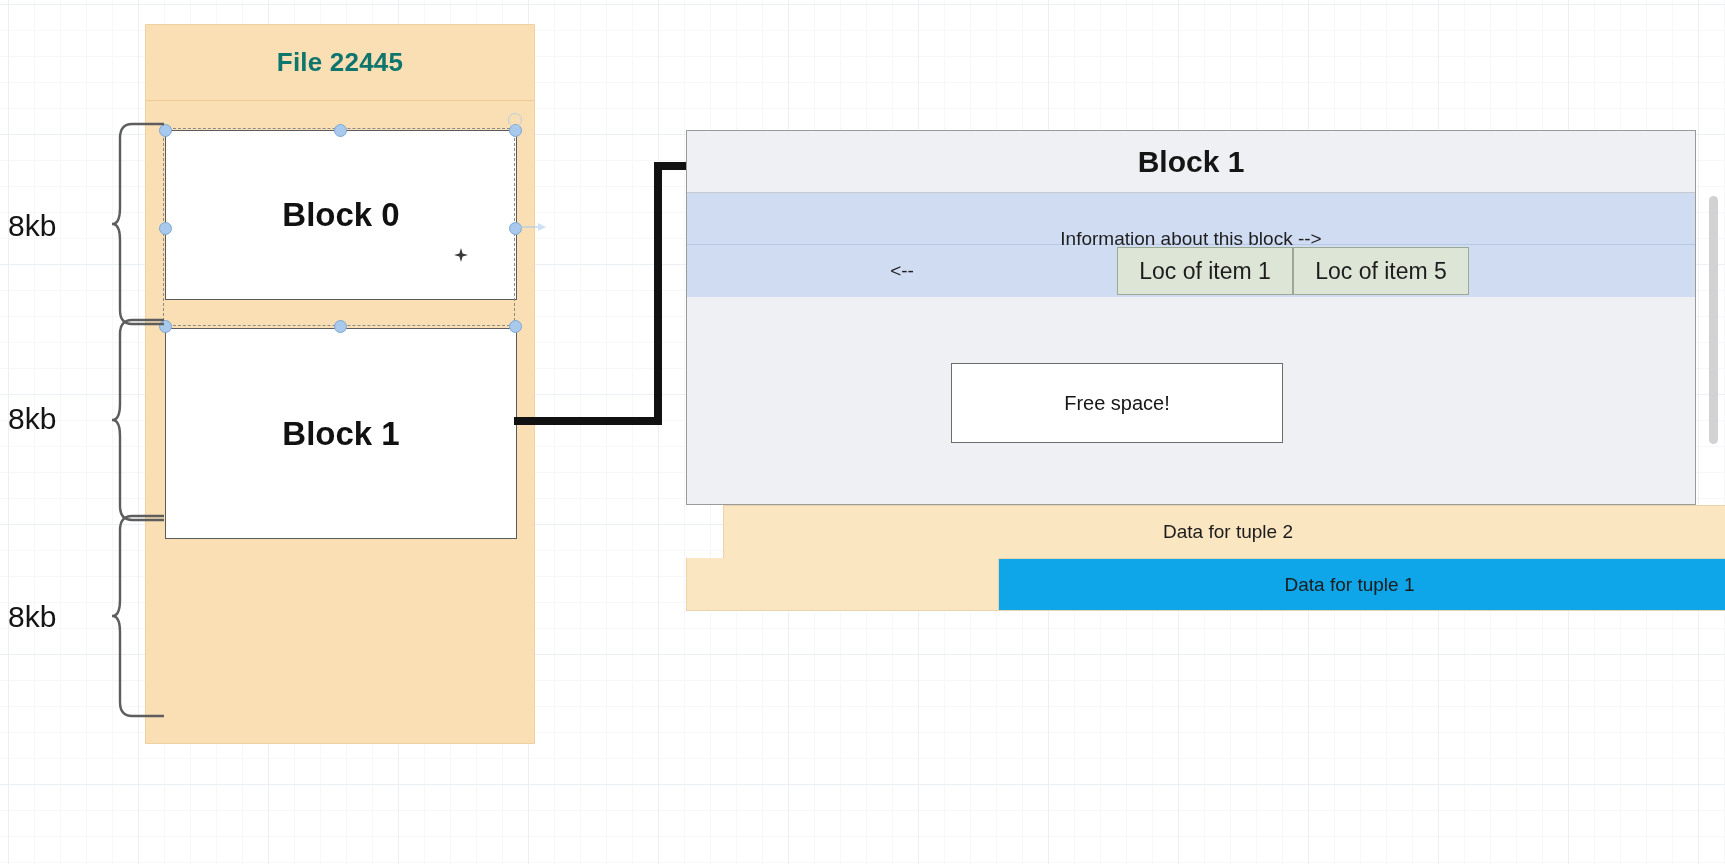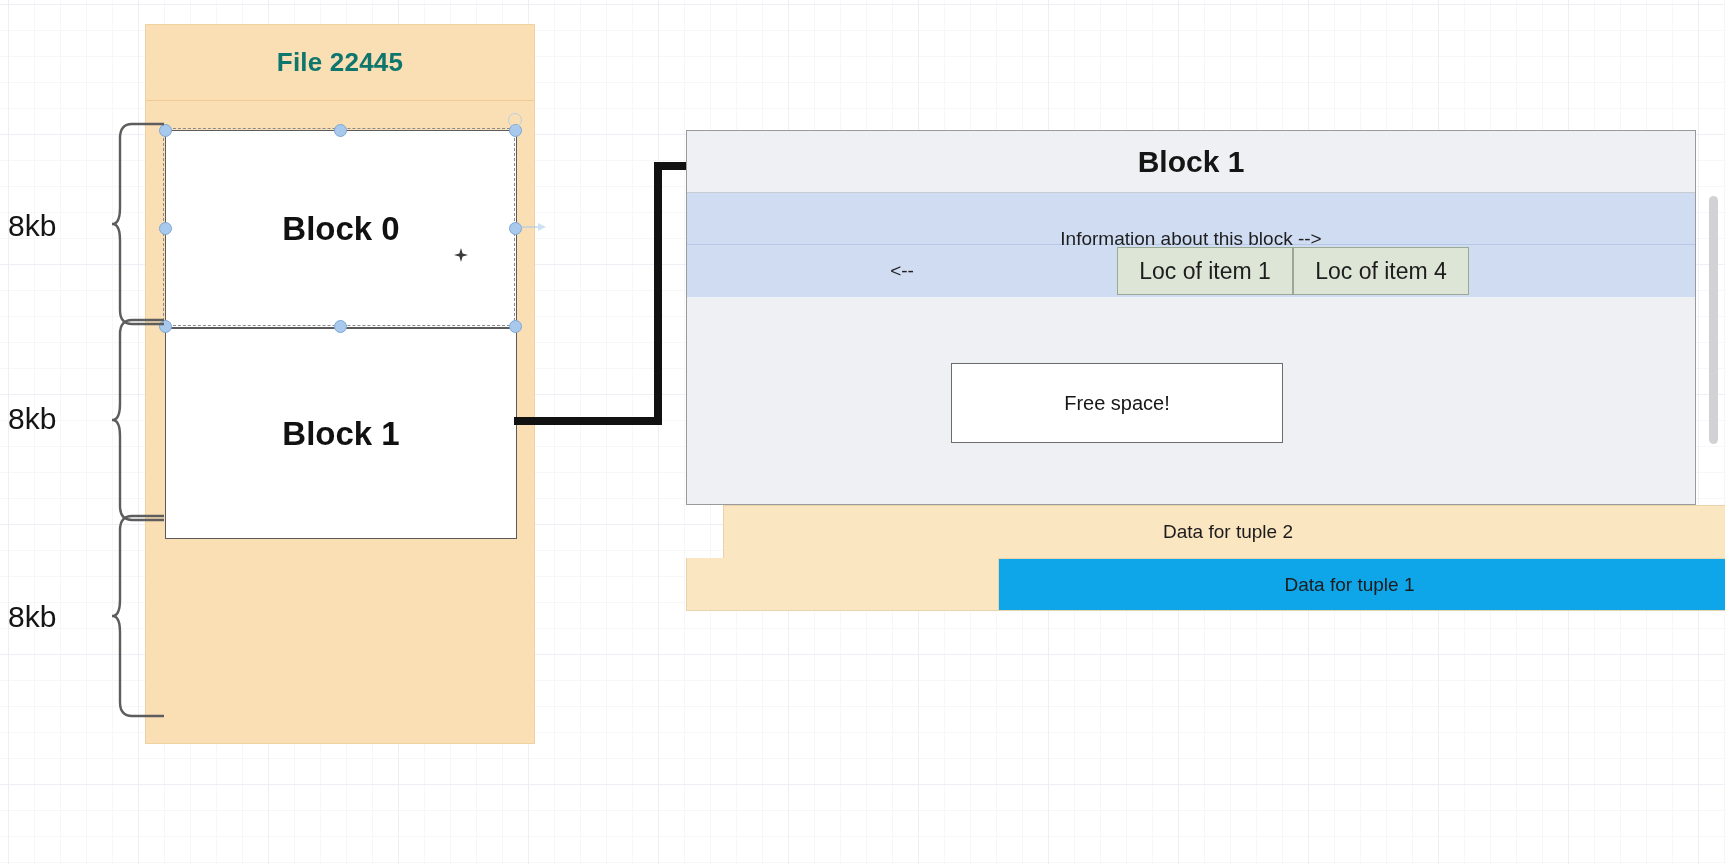--- a/index.html
+++ b/index.html
@@ -68,21 +68,21 @@
     box-sizing: border-box;
     display: flex;
     align-items: center;
     justify-content: center;
   }
   .block-label {
     font-size: 33px;
     font-weight: bold;
     color: #111111;
   }
-  #block-0 { top: 105px; height: 198px; }
+  #block-0 { top: 105px; height: 170px; }
   #block-1 { top: 303px; height: 211px; }
   #block-2 { top: 514px; height: 201px; }
 
   
   #block0-selection {
     position: absolute;
     left: 163px;
     top: 128px;
     width: 352px;
     height: 198px;
@@ -382,21 +382,21 @@
     <span id="detail-title-text">Block 1</span>
   </div>
 
   <div id="info-row">
     <span id="info-row-text">Information about this block --&gt;</span>
   </div>
 
   <div id="pointer-row">
     <div id="pointer-back-arrow">&lt;--</div>
     <div class="loc-box" id="loc-item-1">Loc of item 1</div>
-    <div class="loc-box" id="loc-item-2">Loc of item 4</div>
+    <div class="loc-box" id="loc-item-2">Loc of item 5</div>
   </div>
 
   <div id="free-space-box">Free space!</div>
 </div>
 
 <div id="tuple-2-band">
   <span id="tuple-2-text">Data for tuple 2</span>
 </div>
 <div id="tuple-2-left-fill"></div>
 <div id="tuple-1-band">

